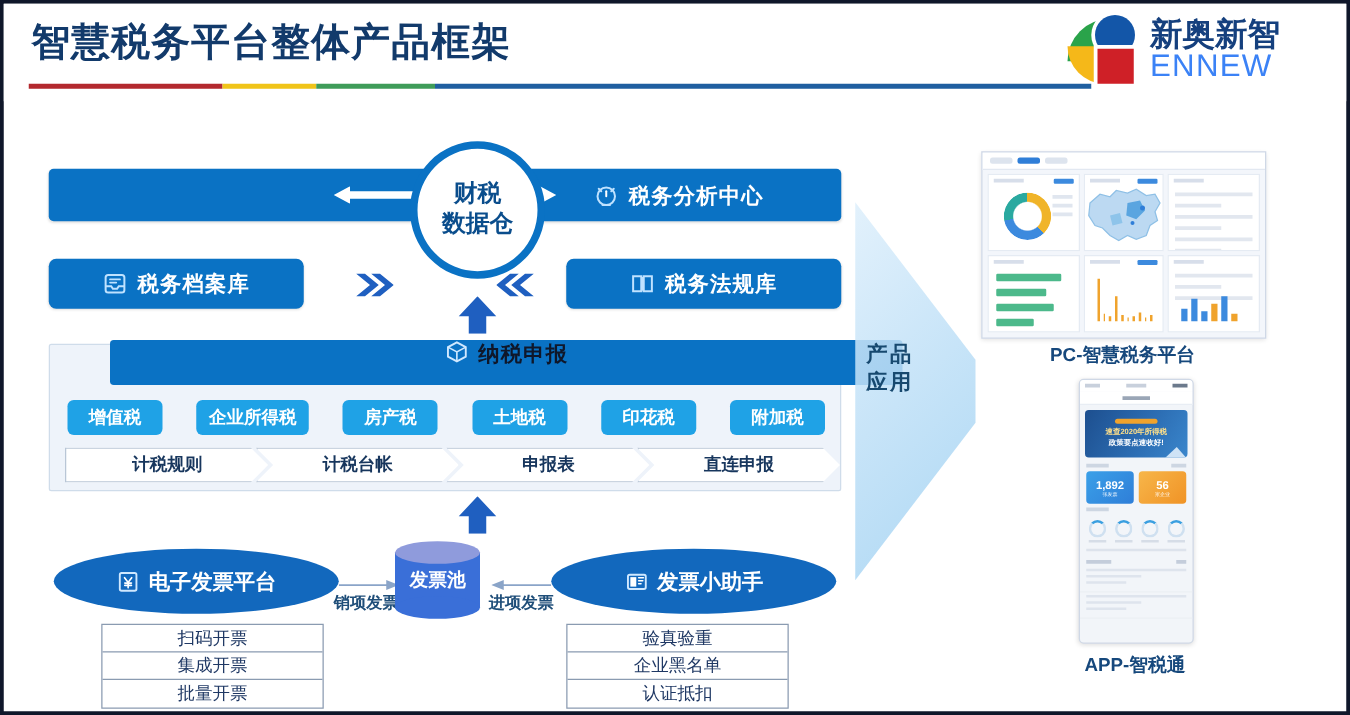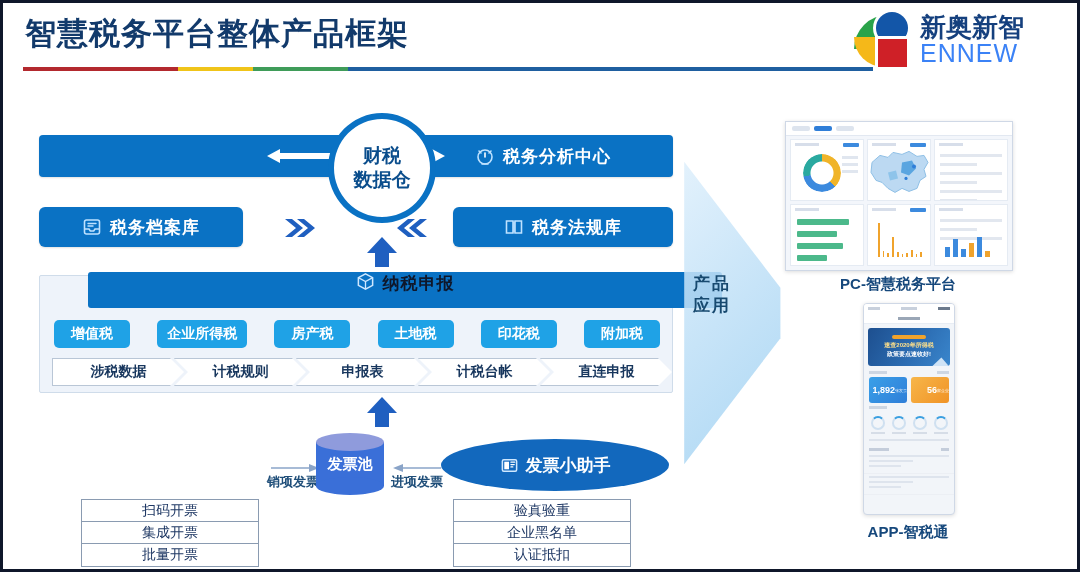--- a/index.html
+++ b/index.html
@@ -301,21 +301,21 @@
   .app-banner .t2 { font-size: 6px; color: #ffffff; font-weight: bold; white-space: nowrap; }
   .app-banner .corner {
     position: absolute; right: -4px; bottom: -6px; width: 28px; height: 18px;
     background: #cfe3f6; clip-path: polygon(30% 100%, 0 100%, 55% 20%, 100% 100%);
   }
   .app-subrow { display: flex; justify-content: space-between; padding: 1px 5px; }
   .app-subrow i { display: block; width: 18px; height: 3px; background: #cdd6e2; }
   .app-cards { display: flex; gap: 4px; padding: 2px 5px; }
   .app-card {
     flex: 1; height: 26px; border-radius: 3px; color: #fff;
-    display: flex; flex-direction: row; align-items: center; justify-content: flex-end;
+    display: flex; flex-direction: column; align-items: center; justify-content: center;
   }
   .app-card.blue { background: linear-gradient(135deg,#3aa0e8,#2f7ed8); }
   .app-card.orange { background: linear-gradient(135deg,#f7b64a,#f09326); }
   .app-card .v { font-size: 9px; font-weight: bold; }
   .app-card .k { font-size: 4px; opacity: .9; }
   .app-gauges { display: flex; justify-content: space-around; padding: 6px 3px 2px; }
   .gauge {
     width: 14px; height: 14px; border-radius: 50%;
     border: 2px solid #cfe0f0; border-top-color: #3a9fe0;
   }
@@ -453,36 +453,44 @@
       <div class="chips">
         <div class="chip">增值税</div>
         <div class="chip">企业所得税</div>
         <div class="chip">房产税</div>
         <div class="chip">土地税</div>
         <div class="chip">印花税</div>
         <div class="chip">附加税</div>
       </div>
 
       <div class="flow">
-        <div class="flow-step">涉税数据</div>
         <div class="flow-step">计税规则</div>
+        <div class="flow-step">计税台帐</div>
         <div class="flow-step">申报表</div>
-        <div class="flow-step">计税台帐</div>
         <div class="flow-step">直连申报</div>
       </div>
     </div>
 
     <div class="arrow-up-declare">
       <svg width="32" height="30" viewBox="0 0 32 30">
         <path d="M16 0 L31 16 L23 16 L23 30 L9 30 L9 16 L1 16 Z" fill="#1f5fc0"></path>
       </svg>
     </div>
 
     <div class="invoice">
 
+      <div class="oval oval-left">
+        <span class="ico">
+          <svg width="19" height="19" viewBox="0 0 20 20">
+            <rect x="3" y="2.5" width="14" height="15" rx="1.5" fill="none" stroke="#cfe8ff" stroke-width="1.6"></rect>
+            <path d="M7 6.5 L10 10.5 L13 6.5 M7.2 11 H12.8 M7.2 13 H12.8 M10 10.5 V15" fill="none" stroke="#ffffff" stroke-width="1.4" stroke-linecap="round"></path>
+          </svg>
+        </span>
+        <span>电子发票平台</span>
+      </div>
 
       <div class="line-arrow la-left">
         <svg width="48" height="10" viewBox="0 0 48 10">
           <path d="M0 5 H40" stroke="#8aa4c8" stroke-width="1.4"></path>
           <path d="M48 5 L38 1 L38 9 Z" fill="#8aa4c8"></path>
         </svg>
       </div>
       <div class="edge-label el-left">销项发票</div>
 
       <div class="cyl">

